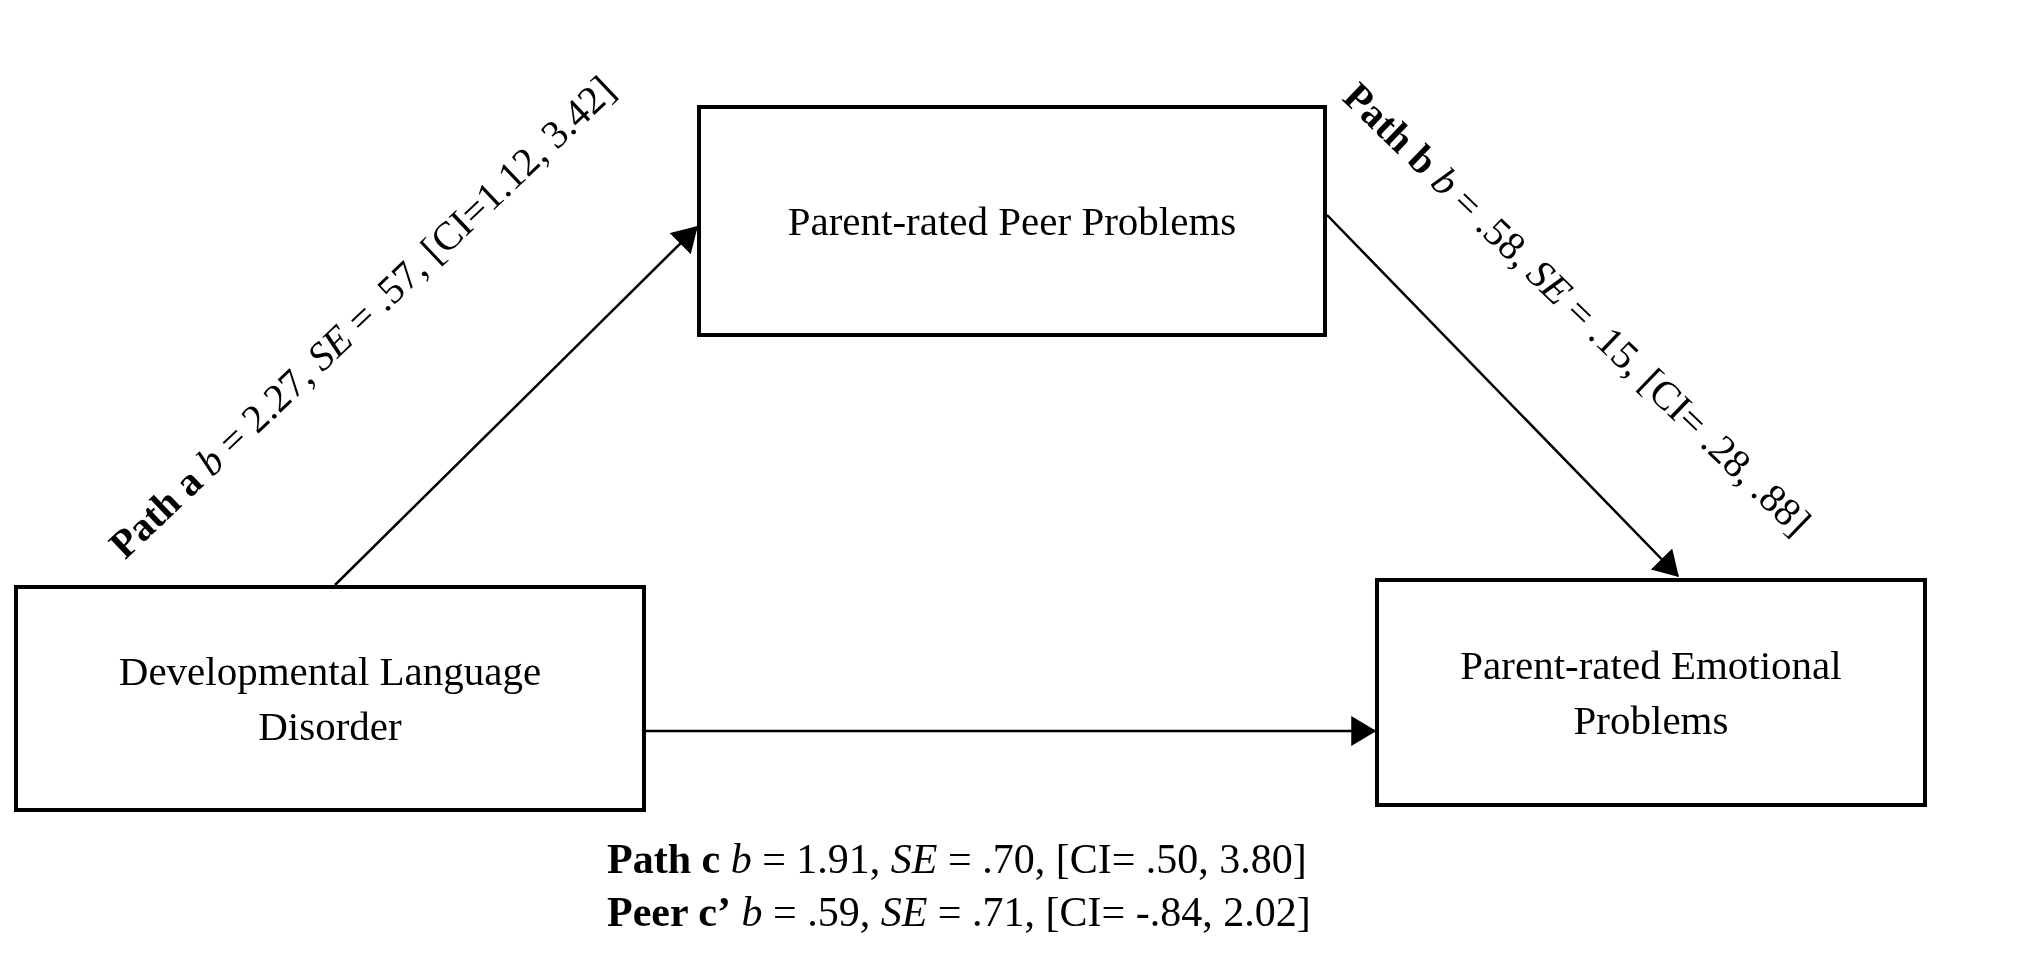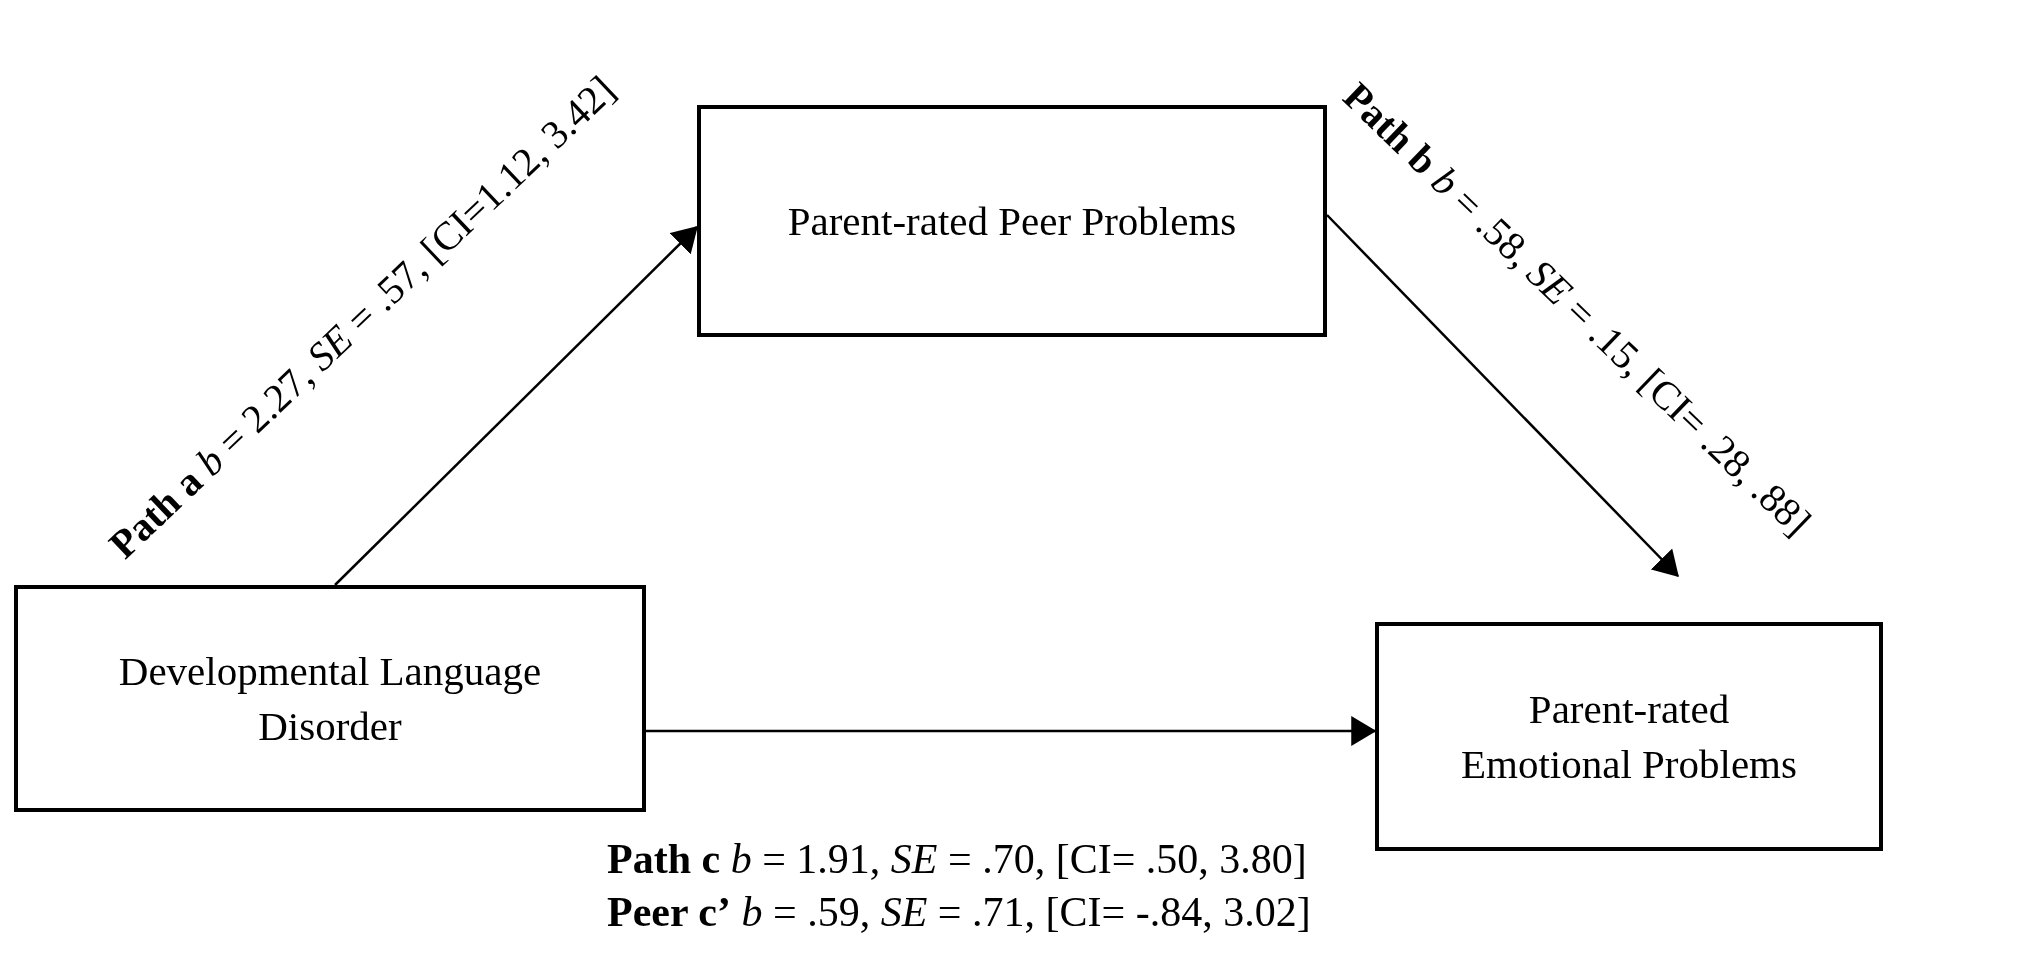--- a/index.html
+++ b/index.html
@@ -40,23 +40,22 @@
     padding: 0 70px;
   }
   #box-mediator {
     left: 697px; top: 61px;
     width: 630px; height: 232px;
     padding: 0 10px;
     margin-top: 44px;
   }
   #box-outcome {
     left: 1375px; top: 578px;
-    width: 508px; height: 229px;
+    width: 552px; height: 229px;
     padding: 0 66px;
-    margin-top: 44px;
   }
   .diag-label {
     position: absolute;
     white-space: nowrap;
     font-size: 40px;
     line-height: 46px;
     transform-origin: 0 50%;
   }
   #label-path-a {
     left: 116px; top: 528px;
@@ -132,16 +131,16 @@
     <span>= .70,</span>
     <span>[CI= .50, 3.80]</span>
   </div>
 
   <div class="stat-line" id="label-path-c-prime">
     <span class="bold">Peer c’</span>
     <span class="ital">b</span>
     <span>= .59,</span>
     <span class="ital">SE</span>
     <span>= .71,</span>
-    <span>[CI= -.84, 3.02]</span>
+    <span>[CI= -.84, 2.02]</span>
   </div>
 
 </div>
 
 </body></html>

